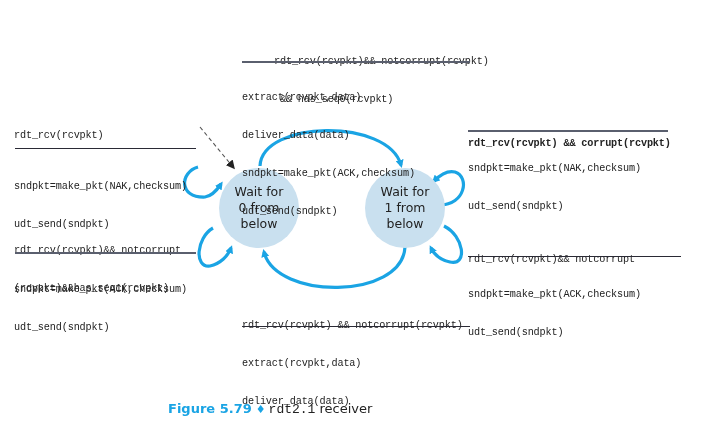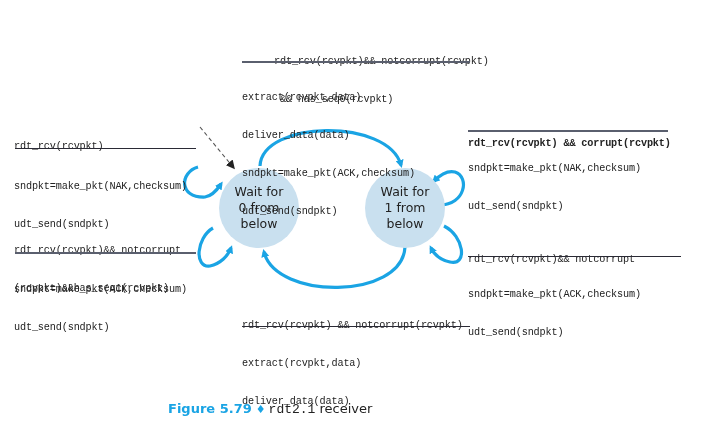--- a/index.html
+++ b/index.html
@@ -61,21 +61,21 @@
   <span class="line"> &amp;&amp; has_seq0(rcvpkt)</span>
 </div>
 <div class="sep gray" style="left:242px; top:61px; width:228px;"></div>
 <div class="block mono" style="left:242px; top:67px;">
   <span class="line">extract(rcvpkt,data)</span>
   <span class="line">deliver_data(data)</span>
   <span class="line">sndpkt=make_pkt(ACK,checksum)</span>
   <span class="line">udt_send(sndpkt)</span>
 </div>
 
-<div class="block mono" style="left:14px; top:116px;">
+<div class="block mono" style="left:14px; top:105px;">
   <span class="line">rdt_rcv(rcvpkt)</span>
 </div>
 <div class="sep" style="left:15px; top:148px; width:181px;"></div>
 <div class="block mono" style="left:14px; top:156px;">
   <span class="line">sndpkt=make_pkt(NAK,checksum)</span>
   <span class="line">udt_send(sndpkt)</span>
 </div>
 
 <div class="block mono" style="left:14px; top:220px;">
   <span class="line">rdt_rcv(rcvpkt)&amp;&amp; notcorrupt</span>

